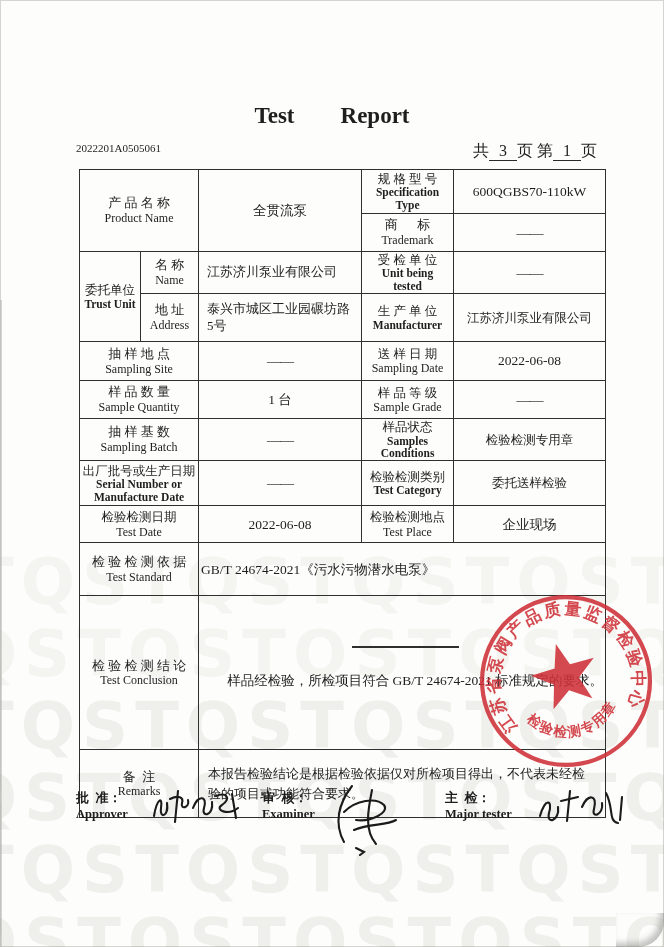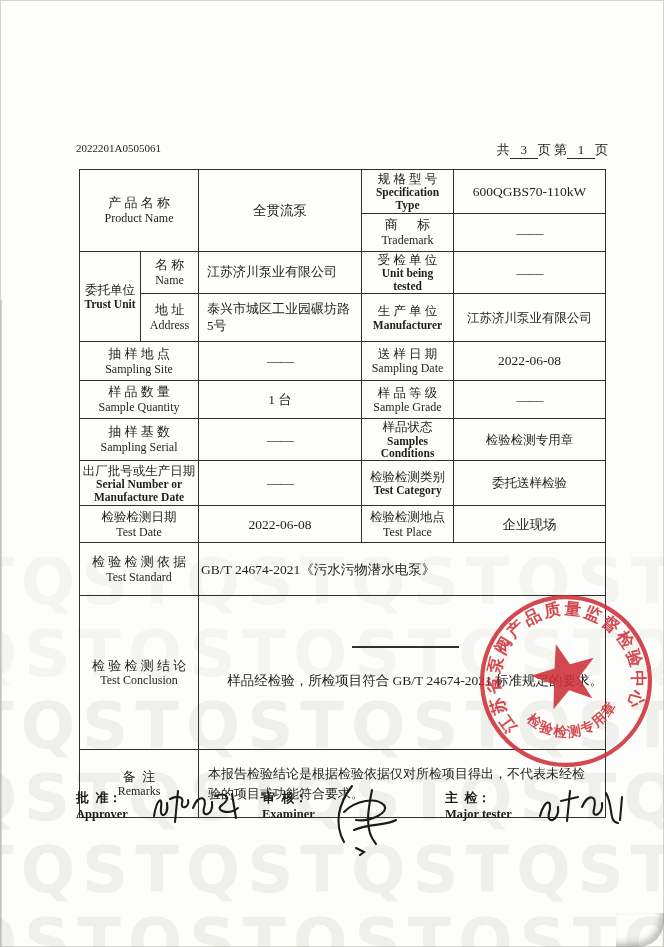--- a/index.html
+++ b/index.html
@@ -14,21 +14,21 @@
   .watermark{position:absolute;left:0;top:0;width:664px;height:947px;overflow:hidden;z-index:0;pointer-events:none;}
   .wm-row{position:absolute;white-space:nowrap;font-family:"DejaVu Sans",sans-serif;font-weight:bold;
         font-size:64px;letter-spacing:7px;color:#8e957f;opacity:.12;}
   
   .title-zh{position:absolute;left:0;top:66px;width:664px;text-align:center;
         font-size:35px;font-weight:bold;letter-spacing:2px;white-space:pre;z-index:2;}
   .title-en{position:absolute;left:0;top:103px;width:664px;text-align:center;
         font-size:23px;font-weight:bold;z-index:2;}
   .title-en .w1{margin-right:46px;}
   .report-no{position:absolute;left:76px;top:142px;font-size:11px;z-index:2;}
-  .page-info{position:absolute;right:56px;top:141px;font-size:13px;z-index:2;white-space:pre;}
+  .page-info{position:absolute;right:67px;top:141px;font-size:16px;z-index:2;white-space:pre;}
   .page-info .num{display:inline-block;min-width:28px;text-align:center;border-bottom:1.2px solid #2a2a2a;}
   
   table.report{position:absolute;left:79px;top:169px;width:526px;border-collapse:collapse;
         table-layout:fixed;z-index:1;background:transparent;}
   table.report td{border:1.6px solid #2f2f2d;text-align:center;vertical-align:middle;
         padding:1px 2px;overflow:hidden;}
   .zh{font-size:13px;line-height:1.3;white-space:pre;}
   .en{font-size:12px;line-height:1.15;}
   .zh3{font-size:12.5px;line-height:1.15;white-space:pre;}
   .en3{font-size:11.5px;line-height:1.08;font-weight:bold;}
@@ -58,20 +58,23 @@
       <div class="wm-row" style="top: 545px; left: -30px; opacity: 0.07;">TQSTQSTQSTQSTQSTQSTQS</div>
       <div class="wm-row" style="top: 617px; left: -88px; opacity: 0.07;">TQSTQSTQSTQSTQSTQSTQS</div>
       <div class="wm-row" style="top: 689px; left: -30px; opacity: 0.12;">TQSTQSTQSTQSTQSTQSTQS</div>
       <div class="wm-row" style="top: 761px; left: -88px; opacity: 0.12;">TQSTQSTQSTQSTQSTQSTQS</div>
       <div class="wm-row" style="top: 833px; left: -30px; opacity: 0.12;">TQSTQSTQSTQSTQSTQSTQS</div>
       <div class="wm-row" style="top: 905px; left: -88px; opacity: 0.12;">TQSTQSTQSTQSTQSTQSTQS</div>
     </div>
   <div class="scan-left"></div>
   <div class="scan-corner"></div>
 
+  <div class="title-en">
+    <span class="w1">Test</span><span>Report</span>
+  </div>
 
   <div class="report-no">2022201A0505061</div>
   <div class="page-info"><span>共</span><span class="num">3</span><span>页 第</span><span class="num">1</span><span>页</span></div>
 
   <table class="report">
     <colgroup>
         <col style="width:61px">
         <col style="width:58px">
         <col style="width:163px">
         <col style="width:92px">
@@ -161,21 +164,21 @@
           </td>
       <td>
         <div class="zh" style="font-size:12.5px">样 品 等 级</div>
         <div class="en">Sample Grade</div>
       </td>
       <td><span class="dash">——</span></td>
     </tr>
     <tr style="height:36px">
       <td colspan="2">
         <div class="zh">抽 样 基 数</div>
-        <div class="en">Sampling Serial</div>
+        <div class="en">Sampling Batch</div>
       </td>
       <td><span class="dash">——</span></td>
       <td>
         <div class="zh3">样品状态</div>
         <div class="en3">Samples</div>
         <div class="en3">Conditions</div>
       </td>
       <td>
             <div class="val" style="font-size:12.5px">检验检测专用章</div>
           </td>

